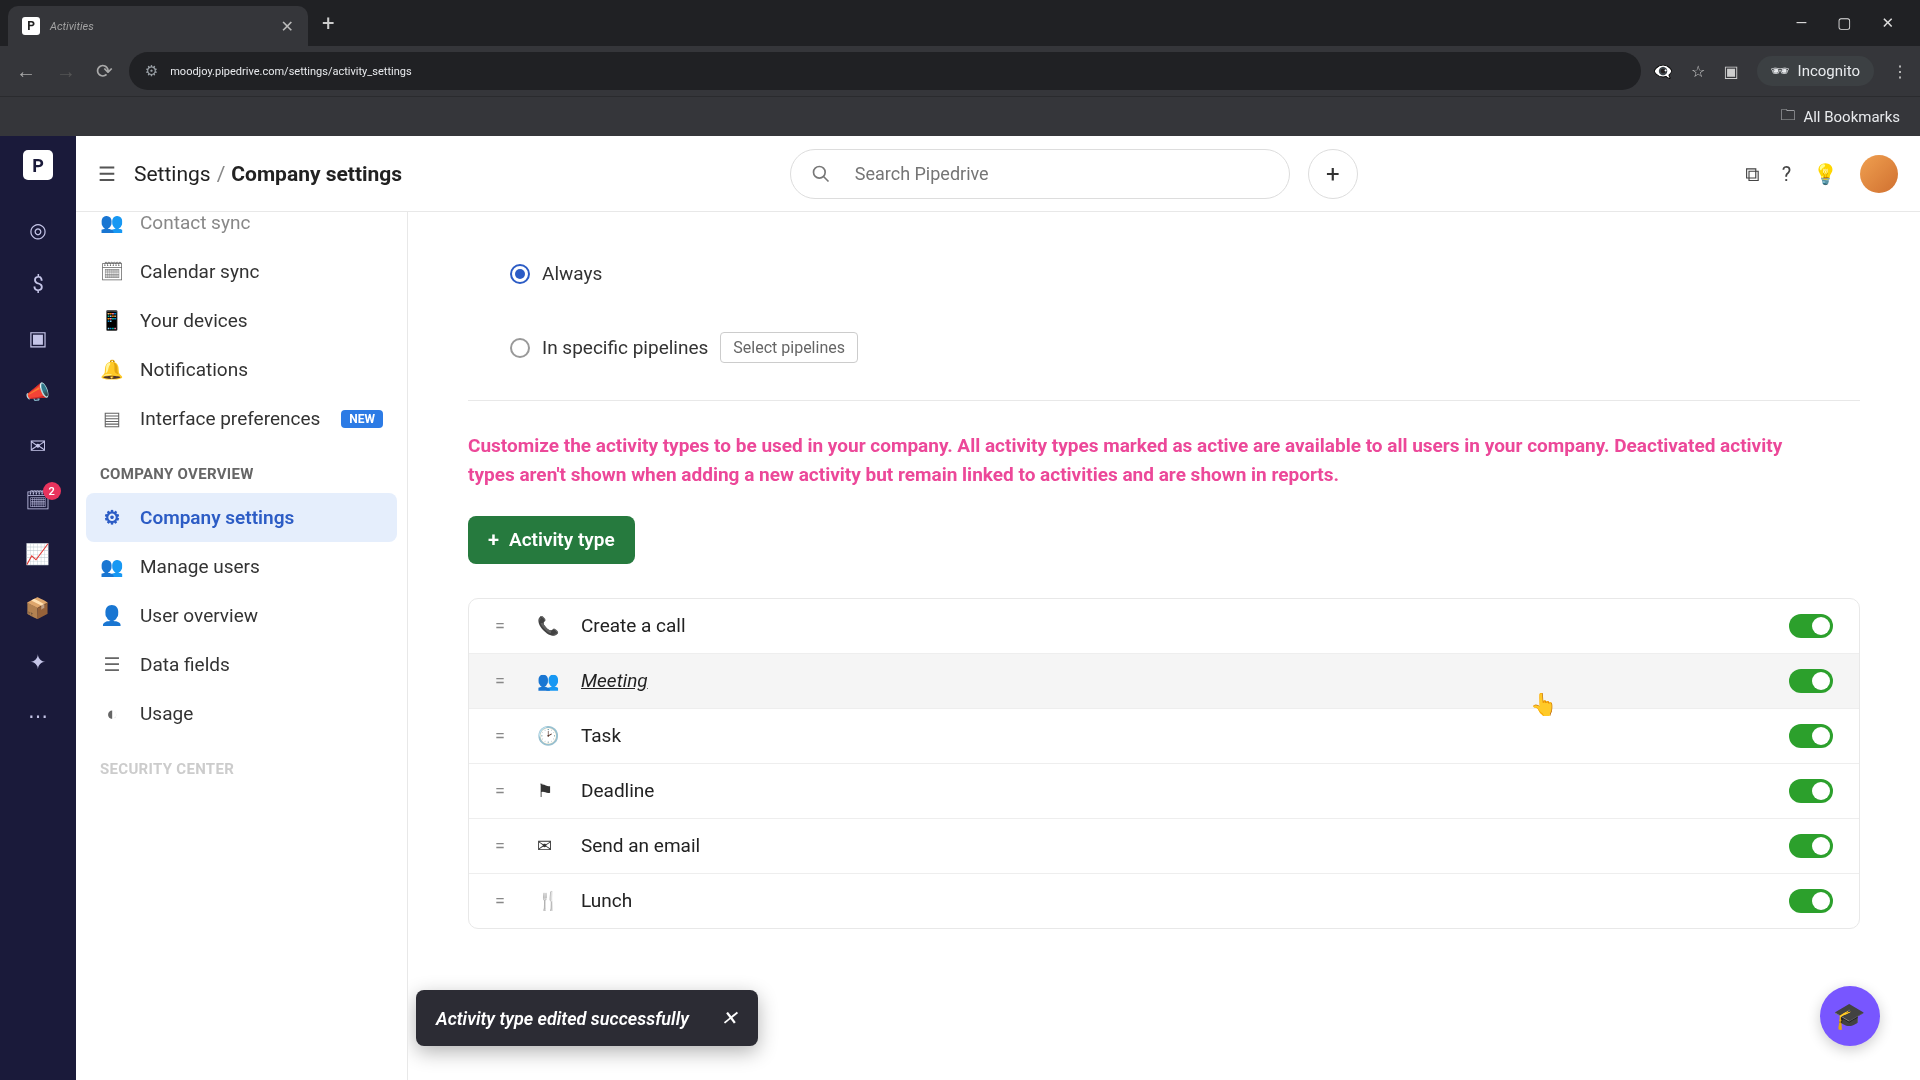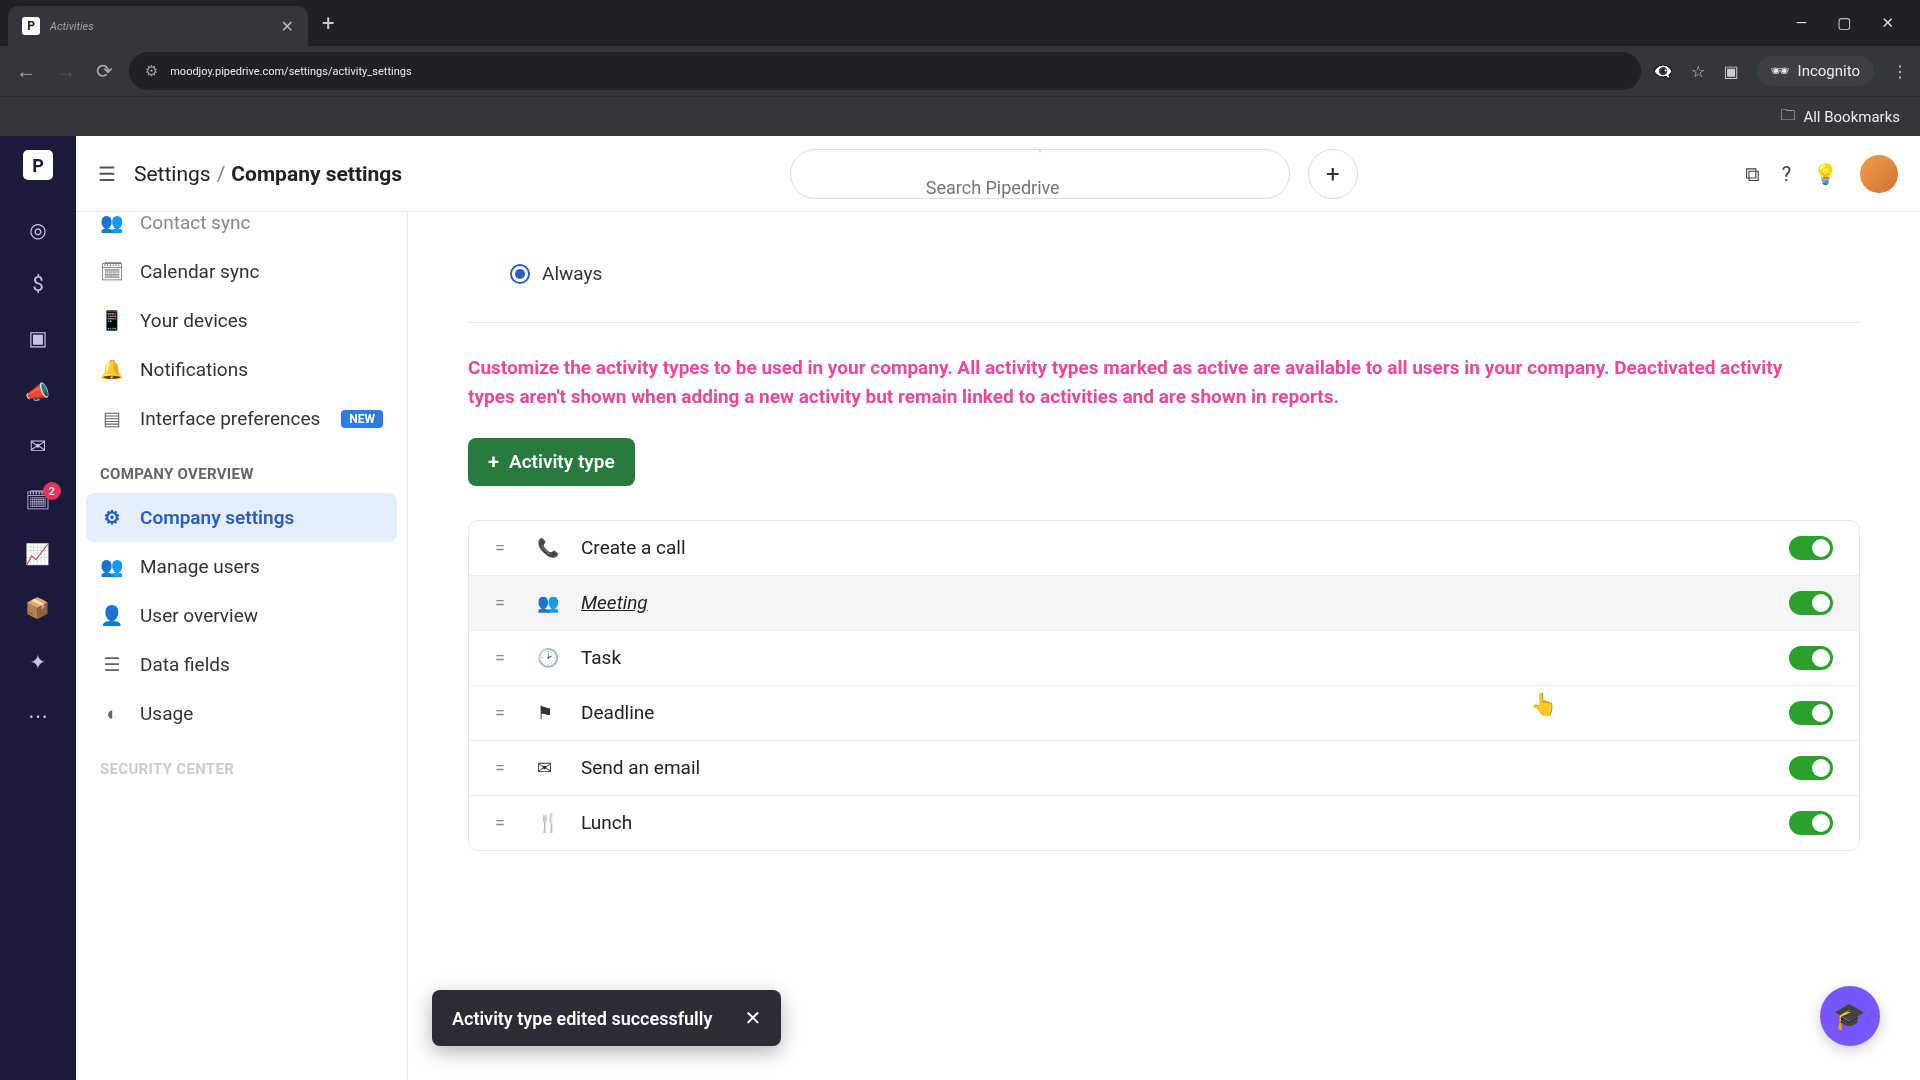--- a/index.html
+++ b/index.html
@@ -34,21 +34,21 @@
 .rail-icon { color: #c5c5e8; font-size: 20px; position: relative; cursor: pointer; }
 .rail-badge { position: absolute; top: -6px; right: -10px; background: #e8335d; color: #fff; font-size: 11px; width: 18px; height: 18px; border-radius: 50%; display: flex; align-items: center; justify-content: center; font-weight: 600; }
 
 .content { flex: 1; display: flex; flex-direction: column; }
 .topbar { display: flex; align-items: center; height: 76px; padding: 0 22px; gap: 18px; border-bottom: 1px solid #e8e8e8; }
 .hamburger { color: #555; font-size: 20px; cursor: pointer; }
 .breadcrumb { font-size: 21px; color: #222; }
 .breadcrumb a { color: #222; text-decoration: none; }
 .breadcrumb .current { font-weight: 700; }
 .breadcrumb .sep { color: #888; margin: 0 6px; font-weight: 400; }
-.search { margin-left: auto; display: flex; align-items: center; border: 1px solid #ddd; border-radius: 28px; padding: 0 20px; height: 50px; width: 500px; gap: 24px; flex-direction: column; }
+.search { margin-left: auto; display: flex; align-items: center; border: 1px solid #ddd; border-radius: 28px; padding: 0 20px; height: 50px; width: 500px; gap: 24px; }
 .search svg { color: #777; }
 .search input { border: none; outline: none; font-size: 18px; flex: 1; color: #555; }
 .plus-btn { width: 50px; height: 50px; border: 1px solid #ddd; border-radius: 50%; display: flex; align-items: center; justify-content: center; font-size: 24px; color: #333; cursor: pointer; }
 .topbar-right { margin-left: auto; display: flex; align-items: center; gap: 22px; }
 .icon-btn { color: #444; font-size: 20px; cursor: pointer; }
 .avatar { width: 38px; height: 38px; border-radius: 50%; background: linear-gradient(135deg,#f0a050,#d07030); }
 
 .body { flex: 1; display: flex; overflow: hidden; }
 
 .sidebar { width: 332px; border-right: 1px solid #e8e8e8; padding: 0 10px; overflow-y: auto; }
@@ -79,21 +79,21 @@
 .activity-row { display: flex; align-items: center; padding: 15px 26px; border-bottom: 1px solid #eee; gap: 22px; }
 .activity-row:last-child { border-bottom: none; }
 .activity-row.hover { background: #f5f5f5; }
 .drag { color: #888; font-size: 18px; cursor: grab; width: 20px; }
 .a-icon { width: 22px; color: #333; font-size: 18px; }
 .a-name { font-size: 19px; color: #222; }
 .a-name.link { text-decoration: underline; cursor: pointer; font-style: italic; }
 .toggle { margin-left: auto; width: 44px; height: 24px; background: #2ca02c; border-radius: 12px; position: relative; cursor: pointer; }
 .toggle::after { content: ''; position: absolute; right: 3px; top: 3px; width: 18px; height: 18px; background: #fff; border-radius: 50%; }
 
-.toast { position: absolute; left: 24px; bottom: 34px; background: #2c2c34; color: #fff; padding: 16px 20px; border-radius: 8px; display: flex; align-items: center; gap: 32px; font-size: 18px; font-weight: 600; box-shadow: 0 6px 20px rgba(0,0,0,.3); }
+.toast { position: absolute; left: 8px; bottom: 34px; background: #2c2c34; color: #fff; padding: 16px 20px; border-radius: 8px; display: flex; align-items: center; gap: 32px; font-size: 18px; font-weight: 600; box-shadow: 0 6px 20px rgba(0,0,0,.3); font-style: italic; }
 .toast .close { color: #fff; font-size: 20px; cursor: pointer; font-weight: 400;}
 
 .fab { position: absolute; right: 40px; bottom: 34px; width: 60px; height: 60px; border-radius: 50%; background: #7856ff; display: flex; align-items: center; justify-content: center; color: #fff; font-size: 26px; cursor: pointer; box-shadow: 0 4px 14px rgba(0,0,0,.2); }
 
 .cursor { position: absolute; left: 1122px; top: 480px; font-size: 22px; pointer-events: none; }
 
 .gdrive-ico { width: 20px; height: 18px; position: relative; }
 .gdrive-ico::before { content: ''; position: absolute; inset: 0; background: conic-gradient(#0f9d58 0 120deg, #ffcd40 120deg 240deg, #4285f4 240deg 360deg); clip-path: polygon(50% 0, 100% 87%, 0 87%); }
 
 svg { display: block; }
@@ -231,20 +231,25 @@
         <div class="side-heading" style="color:#ccc">SECURITY CENTER</div>
       </div>
 
       <div class="main">
 
         <div class="radio-group">
           <div class="radio-row">
             <span class="radio checked"></span>
             <span>Always</span>
           </div>
+          <div class="radio-row">
+            <span class="radio"></span>
+            <span>In specific pipelines</span>
+            <button class="pill-btn">Select pipelines</button>
+          </div>
         </div>
 
         <div class="divider"></div>
 
         <p class="section-desc">Customize the activity types to be used in your company. All activity types marked as active are available to all users in your company. Deactivated activity types aren't shown when adding a new activity but remain linked to activities and are shown in reports.</p>
 
         <button class="primary-btn">
           <span class="plus">+</span>
           <span>Activity type</span>
         </button>

